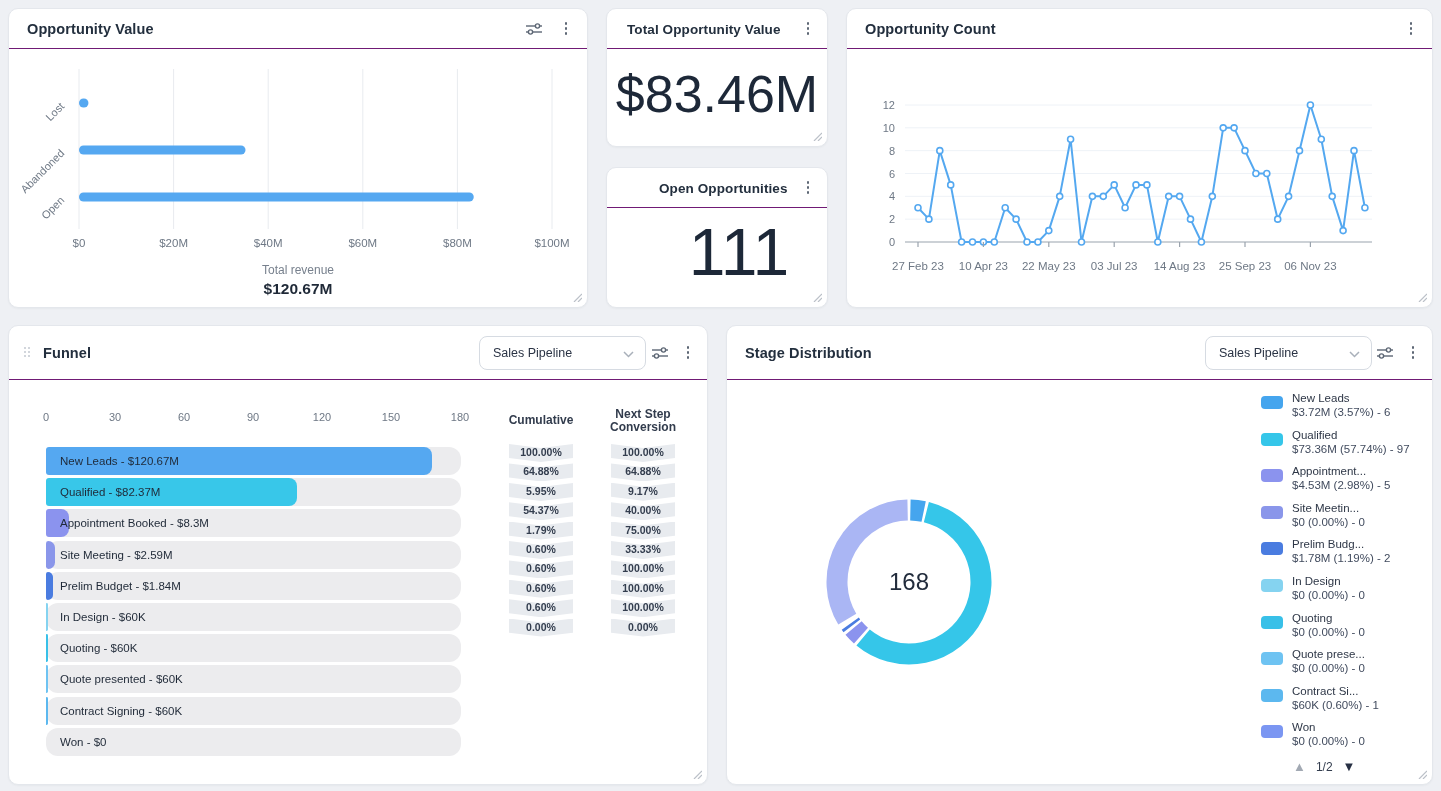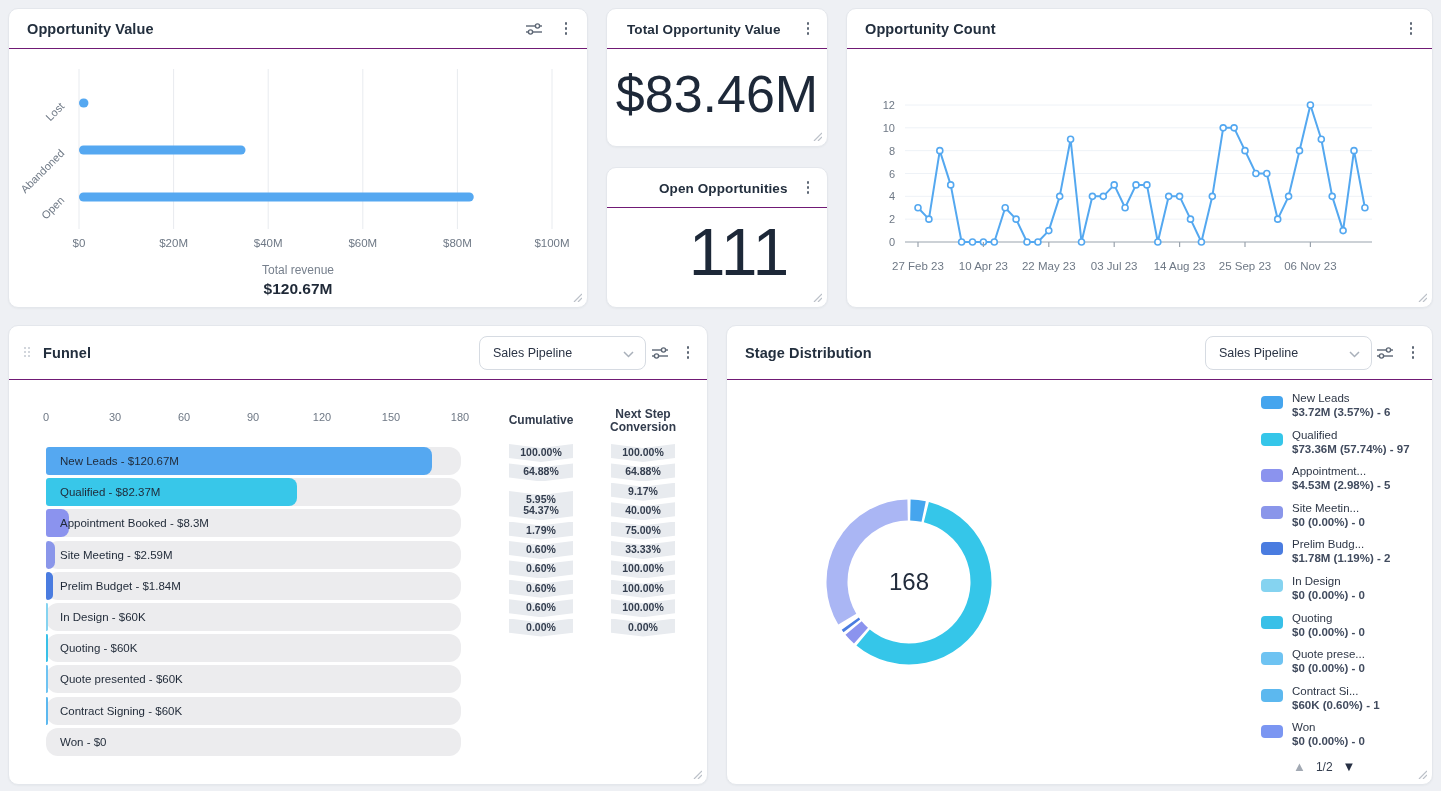--- a/index.html
+++ b/index.html
@@ -51,21 +51,21 @@
   .pct-badge { position:absolute; width:64px; height:18px; background:#e8ebef; color:#333d4e;
                font-size:10.5px; font-weight:700; text-align:center; line-height:17px;
                clip-path:polygon(0 0, 50% 22%, 100% 0, 100% 78%, 50% 100%, 0 78%); }
 
   
   .donut-center { position:absolute; font-size:24px; color:#222c3c; transform:translate(-50%,-50%); }
   .legend { position:absolute; }
   .legend-item { position:absolute; display:flex; gap:9px; align-items:flex-start; cursor:pointer; }
   .swatch { width:22px; height:13px; border-radius:4px; margin-top:5px; flex:0 0 auto; }
   .legend-name { font-size:11.5px; color:#2e3747; line-height:14px; white-space:nowrap; }
-  .legend-detail { font-size:11.5px; color:#414b5e; line-height:15px; white-space:nowrap;font-weight:bold; }
+  .legend-detail { font-size:11.5px; color:#414b5e; line-height:15px; white-space:nowrap; }
   .pagination { position:absolute; display:flex; align-items:center; gap:10px; font-size:12px; color:#333d4e; }
   .pg-up { color:#a2a9b3; font-size:13px; cursor:pointer; }
   .pg-down { color:#273043; font-size:13px; cursor:pointer; }
 </style>
 </head>
 <body>
 
 <div class="card" style="left:8px; top:8px; width:580px; height:300px;">
   <div class="card-header">
     <div class="card-title">Opportunity Value</div>
@@ -327,21 +327,21 @@
         <div class="funnel-bar" style="width: 2.3px; background: rgb(92, 184, 239);"></div>
         <div class="row-label">Contract Signing - $60K</div>
       </div>
       <div class="funnel-row" style="left: 37px; top: 401.8px; width: 415px;">
         <div class="row-label">Won - $0</div>
       </div>
     </div>
   <div id="funnel-badges">
       <div class="pct-badge" style="left: 500px; top: 118px;">100.00%</div>
       <div class="pct-badge" style="left: 500px; top: 137.4px;">64.88%</div>
-      <div class="pct-badge" style="left: 500px; top: 165px;">5.95%</div>
+      <div class="pct-badge" style="left: 500px; top: 157px;">5.95%</div>
       <div class="pct-badge" style="left: 500px; top: 176.2px;">54.37%</div>
       <div class="pct-badge" style="left: 500px; top: 195.6px;">1.79%</div>
       <div class="pct-badge" style="left: 500px; top: 215px;">0.60%</div>
       <div class="pct-badge" style="left: 500px; top: 234.4px;">0.60%</div>
       <div class="pct-badge" style="left: 500px; top: 253.8px;">0.60%</div>
       <div class="pct-badge" style="left: 500px; top: 273.2px;">0.60%</div>
       <div class="pct-badge" style="left: 500px; top: 292.6px;">0.00%</div>
       <div class="pct-badge" style="left: 602px; top: 118px;">100.00%</div>
       <div class="pct-badge" style="left: 602px; top: 137.4px;">64.88%</div>
       <div class="pct-badge" style="left: 602px; top: 156.8px;">9.17%</div>

